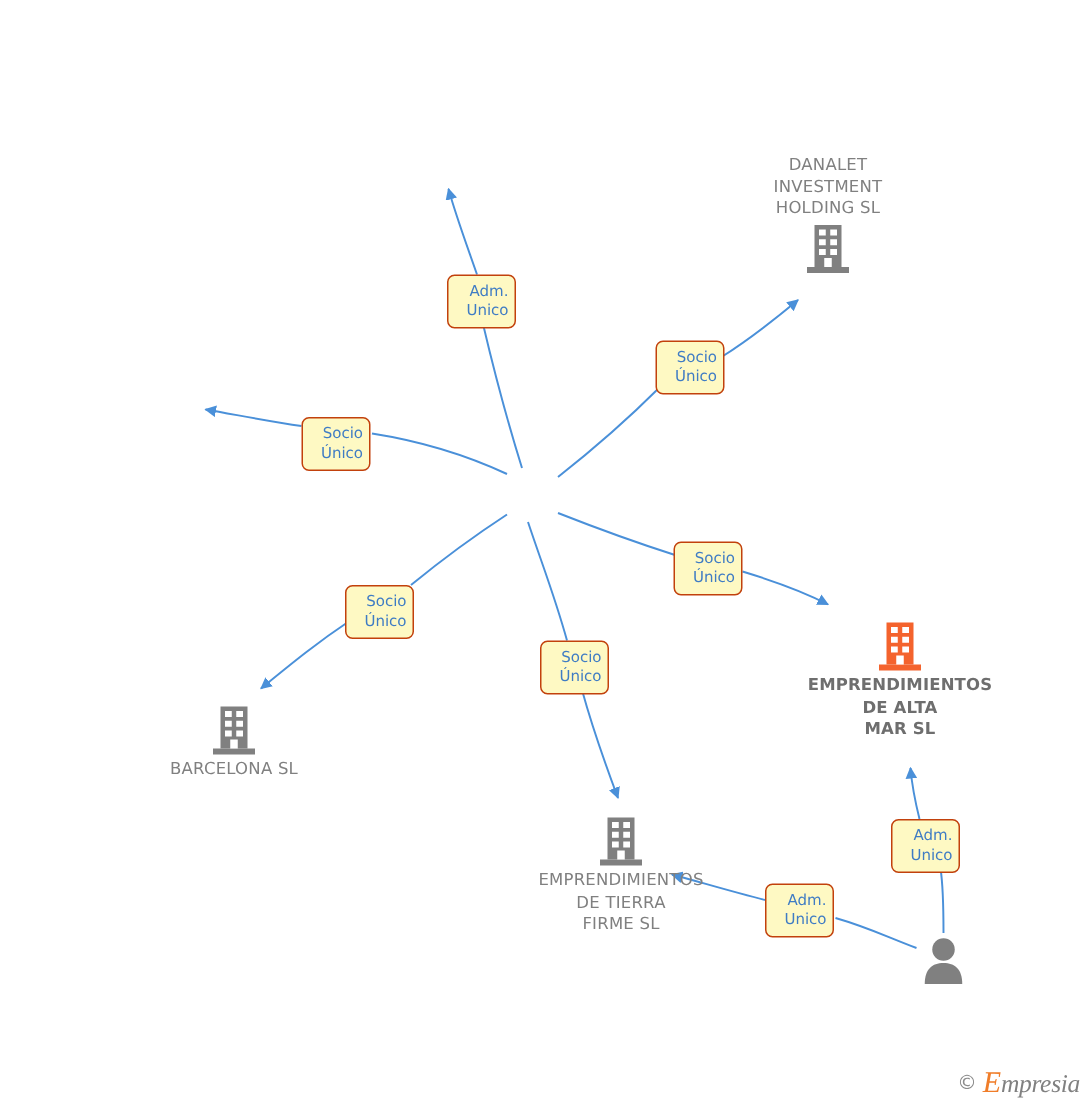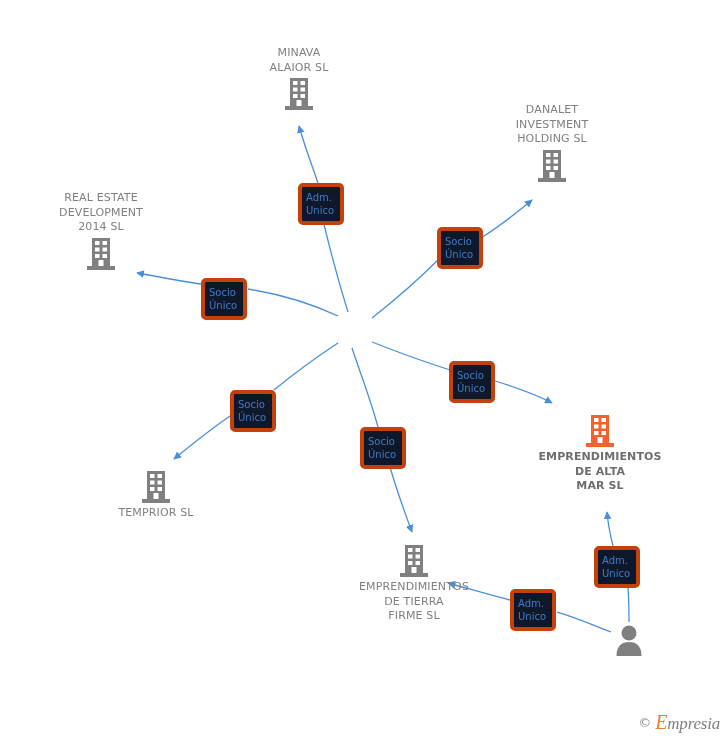--- a/index.html
+++ b/index.html
@@ -48,27 +48,27 @@
   .node.highlight .label {
     color: #6e6e6e;
     font-weight: bold;
     font-size: 11px;
     letter-spacing: 0.1px;
   }
   
   .rel {
     position: absolute;
     box-sizing: border-box;
-    border: 4px solid #c2410c;
+    border: 1px solid #c2410c;
     border-radius: 5px;
-    background: #0f172a;
+    background: #fef9c3;
     color: #3f7cc4;
     font-size: 10px;
     line-height: 13px;
-    text-align: left;
+    text-align: right;
     padding: 4px 4px 4px 4px;
     width: 46px;
     margin-left: -23px;
     margin-top: -16px;
     z-index: 5;
     white-space: pre-line;
     font-family: "DejaVu Sans", sans-serif;
   }
   
   #watermark {
@@ -142,92 +142,57 @@
       <path d="M 611,632 C 590,624 578,618 557,612" stroke="#4a90d9" stroke-width="1.3" fill="none"></path>
       <path d="M 510,600 C 490,595 470,589 448,583" stroke="#4a90d9" stroke-width="1.3" fill="none" marker-end="url(#arrow)"></path>
     </g>
 
     <g>
       <path d="M 629,622 C 629,604 629,592 627,579" stroke="#4a90d9" stroke-width="1.3" fill="none"></path>
       <path d="M 613,546 C 610,534 608,524 607,512" stroke="#4a90d9" stroke-width="1.3" fill="none" marker-end="url(#arrow)"></path>
     </g>
   </svg>
 
-  <div class="node label-above" style="left:299px; top:46px;">
-    <span class="label">MINAVA
-ALAIOR SL</span>
-    <span class="icon-wrap">
-      <svg width="28" height="34" viewBox="0 0 28 34" aria-hidden="true">
-        <rect x="5" y="1" width="18" height="28" fill="#808080"></rect>
-        <rect x="0" y="29" width="28" height="4" fill="#808080"></rect>
-        <rect x="8" y="4" width="4.5" height="4" fill="#ffffff"></rect>
-        <rect x="15.5" y="4" width="4.5" height="4" fill="#ffffff"></rect>
-        <rect x="8" y="10.5" width="4.5" height="4" fill="#ffffff"></rect>
-        <rect x="15.5" y="10.5" width="4.5" height="4" fill="#ffffff"></rect>
-        <rect x="8" y="17" width="4.5" height="4" fill="#ffffff"></rect>
-        <rect x="15.5" y="17" width="4.5" height="4" fill="#ffffff"></rect>
-        <rect x="11.5" y="23" width="5" height="6" fill="#ffffff"></rect>
-      </svg>
-    </span>
-  </div>
 
   <div class="node label-above" style="left:552px; top:103px;">
     <span class="label">DANALET
 INVESTMENT
 HOLDING SL</span>
     <span class="icon-wrap">
       <svg width="28" height="34" viewBox="0 0 28 34" aria-hidden="true">
         <rect x="5" y="1" width="18" height="28" fill="#808080"></rect>
         <rect x="0" y="29" width="28" height="4" fill="#808080"></rect>
         <rect x="8" y="4" width="4.5" height="4" fill="#ffffff"></rect>
         <rect x="15.5" y="4" width="4.5" height="4" fill="#ffffff"></rect>
         <rect x="8" y="10.5" width="4.5" height="4" fill="#ffffff"></rect>
         <rect x="15.5" y="10.5" width="4.5" height="4" fill="#ffffff"></rect>
         <rect x="8" y="17" width="4.5" height="4" fill="#ffffff"></rect>
         <rect x="15.5" y="17" width="4.5" height="4" fill="#ffffff"></rect>
         <rect x="11.5" y="23" width="5" height="6" fill="#ffffff"></rect>
       </svg>
     </span>
   </div>
 
-  <div class="node label-above" style="left:101px; top:191px;">
-    <span class="label">REAL ESTATE
-DEVELOPMENT
-2014  SL</span>
+
+
+  <div class="node label-below" style="left:156px; top:470px;">
     <span class="icon-wrap">
       <svg width="28" height="34" viewBox="0 0 28 34" aria-hidden="true">
         <rect x="5" y="1" width="18" height="28" fill="#808080"></rect>
         <rect x="0" y="29" width="28" height="4" fill="#808080"></rect>
         <rect x="8" y="4" width="4.5" height="4" fill="#ffffff"></rect>
         <rect x="15.5" y="4" width="4.5" height="4" fill="#ffffff"></rect>
         <rect x="8" y="10.5" width="4.5" height="4" fill="#ffffff"></rect>
         <rect x="15.5" y="10.5" width="4.5" height="4" fill="#ffffff"></rect>
         <rect x="8" y="17" width="4.5" height="4" fill="#ffffff"></rect>
         <rect x="15.5" y="17" width="4.5" height="4" fill="#ffffff"></rect>
         <rect x="11.5" y="23" width="5" height="6" fill="#ffffff"></rect>
       </svg>
     </span>
-  </div>
-
-
-  <div class="node label-below" style="left:156px; top:470px;">
-    <span class="icon-wrap">
-      <svg width="28" height="34" viewBox="0 0 28 34" aria-hidden="true">
-        <rect x="5" y="1" width="18" height="28" fill="#808080"></rect>
-        <rect x="0" y="29" width="28" height="4" fill="#808080"></rect>
-        <rect x="8" y="4" width="4.5" height="4" fill="#ffffff"></rect>
-        <rect x="15.5" y="4" width="4.5" height="4" fill="#ffffff"></rect>
-        <rect x="8" y="10.5" width="4.5" height="4" fill="#ffffff"></rect>
-        <rect x="15.5" y="10.5" width="4.5" height="4" fill="#ffffff"></rect>
-        <rect x="8" y="17" width="4.5" height="4" fill="#ffffff"></rect>
-        <rect x="15.5" y="17" width="4.5" height="4" fill="#ffffff"></rect>
-        <rect x="11.5" y="23" width="5" height="6" fill="#ffffff"></rect>
-      </svg>
-    </span>
-    <span class="label">TEMPRIOR SL</span>
+    <span class="label">BARCELONA SL</span>
   </div>
 
   <div class="node label-below highlight" style="left:600px; top:414px;">
     <span class="icon-wrap">
       <svg width="28" height="34" viewBox="0 0 28 34" aria-hidden="true">
         <rect x="5" y="1" width="18" height="28" fill="#F4632D"></rect>
         <rect x="0" y="29" width="28" height="4" fill="#F4632D"></rect>
         <rect x="8" y="4" width="4.5" height="4" fill="#ffffff"></rect>
         <rect x="15.5" y="4" width="4.5" height="4" fill="#ffffff"></rect>
         <rect x="8" y="10.5" width="4.5" height="4" fill="#ffffff"></rect>

